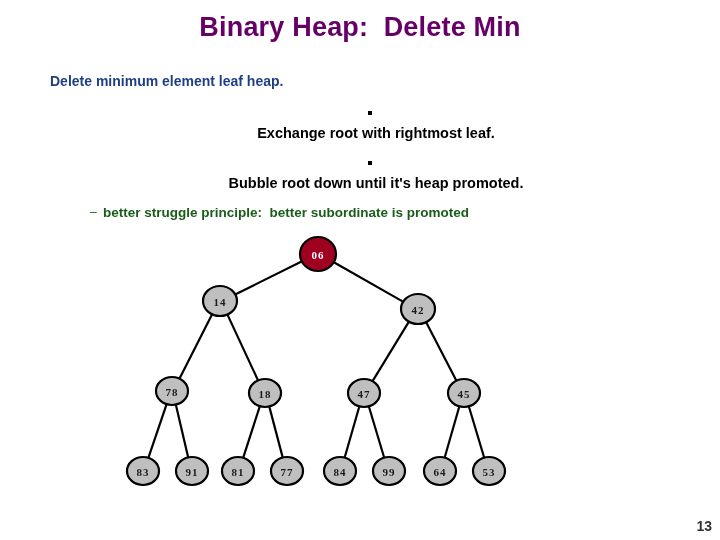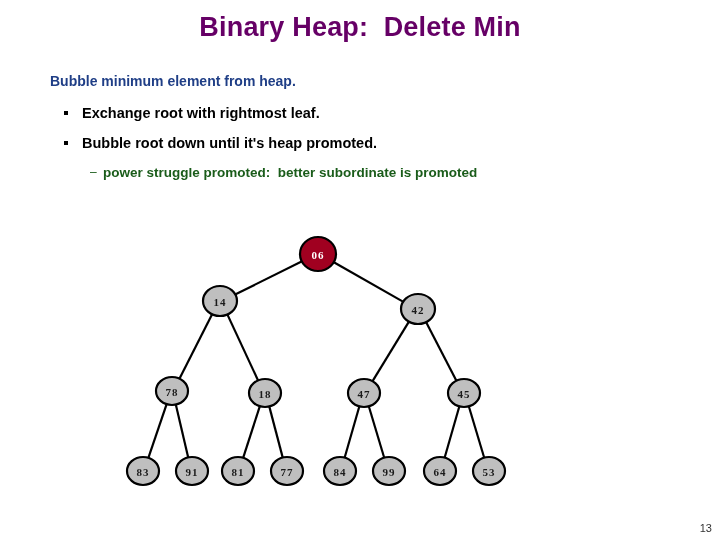--- a/index.html
+++ b/index.html
@@ -53,20 +53,21 @@
     color: #1F3E86;
     line-height: 19px;
     margin: 0 0 12px 0;
   }
 
   .bullet-row {
     display: flex;
     align-items: center;
     margin: 0 0 10px 0;
     padding-left: 12px;
+    flex-direction: column;
   }
   .bullet-marker {
     width: 18px;
     flex: 0 0 18px;
     color: #000000;
     font-size: 13px;
     line-height: 20px;
     text-align: left;
     padding-left: 2px;
   }
@@ -133,49 +134,49 @@
     text-anchor: middle;
     dominant-baseline: central;
     letter-spacing: 1px;
   }
 
   
   #page-number {
     position: absolute;
     right: 8px;
     bottom: 6px;
-    font-size: 11px;
-    font-weight: normal;
+    font-size: 14px;
+    font-weight: bold;
     color: #333333;
   }
 </style>
 </head>
 <body>
 
 <div id="slide">
 
   <div id="slide-title">Binary Heap:  Delete Min</div>
 
   <div id="body-text">
 
-    <div class="lead-line">Bubble minimum element from heap.</div>
+    <div class="lead-line">Delete minimum element leaf heap.</div>
 
     <div class="bullet-row">
       <span class="bullet-marker"><span class="sq"></span></span>
       <span class="bullet-text">Exchange root with rightmost leaf.</span>
     </div>
 
     <div class="bullet-row">
       <span class="bullet-marker"><span class="sq"></span></span>
       <span class="bullet-text">Bubble root down until it's heap promoted.</span>
     </div>
 
     <div class="subbullet-row">
       <span class="subbullet-marker">–</span>
-      <span class="subbullet-text">power struggle promoted:  better subordinate is promoted</span>
+      <span class="subbullet-text">better struggle principle:  better subordinate is promoted</span>
     </div>
 
   </div>
 
   <div id="tree-figure">
     <svg id="tree-svg" width="720" height="540" viewBox="0 0 720 540" xmlns="http://www.w3.org/2000/svg">
       <g id="edge-layer">
           <line x1="303.06840141005097" y1="260.7632354157422" x2="234.10206533495185" y2="295.032439339051" class="tree-edge" stroke="#000000"></line>
           <line x1="332.5101354476853" y1="261.53720924643653" x2="404.2959831882972" y2="302.34952125314425" class="tree-edge" stroke="#000000"></line>
           <line x1="212.64" y1="313.1764705882353" x2="178.92705882352942" y2="379.63529411764705" class="tree-edge" stroke="#000000"></line>

